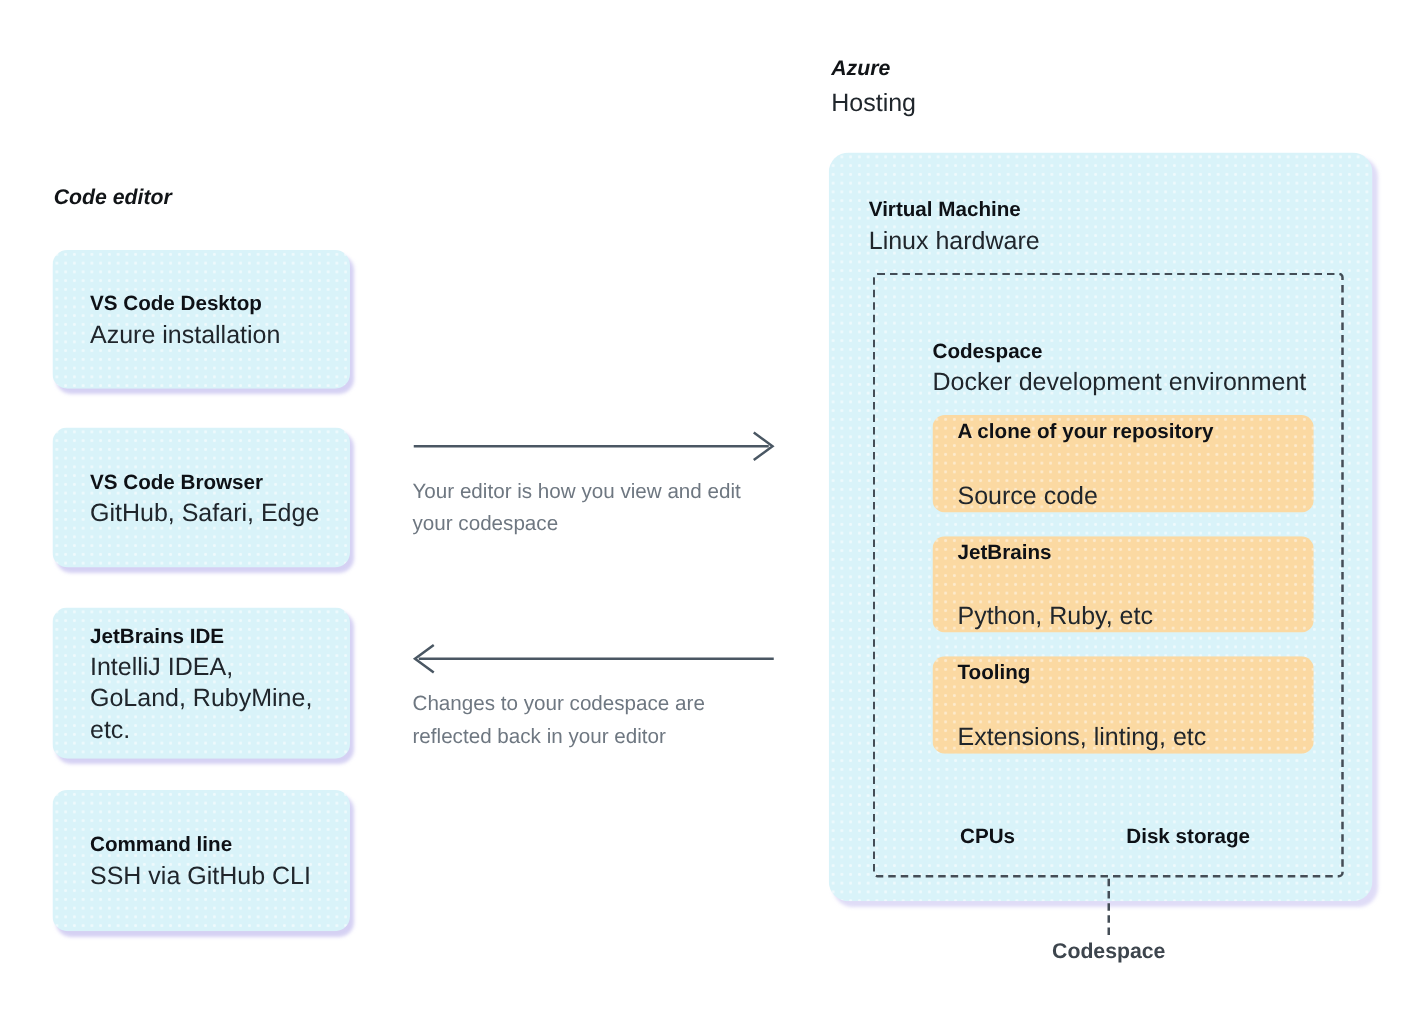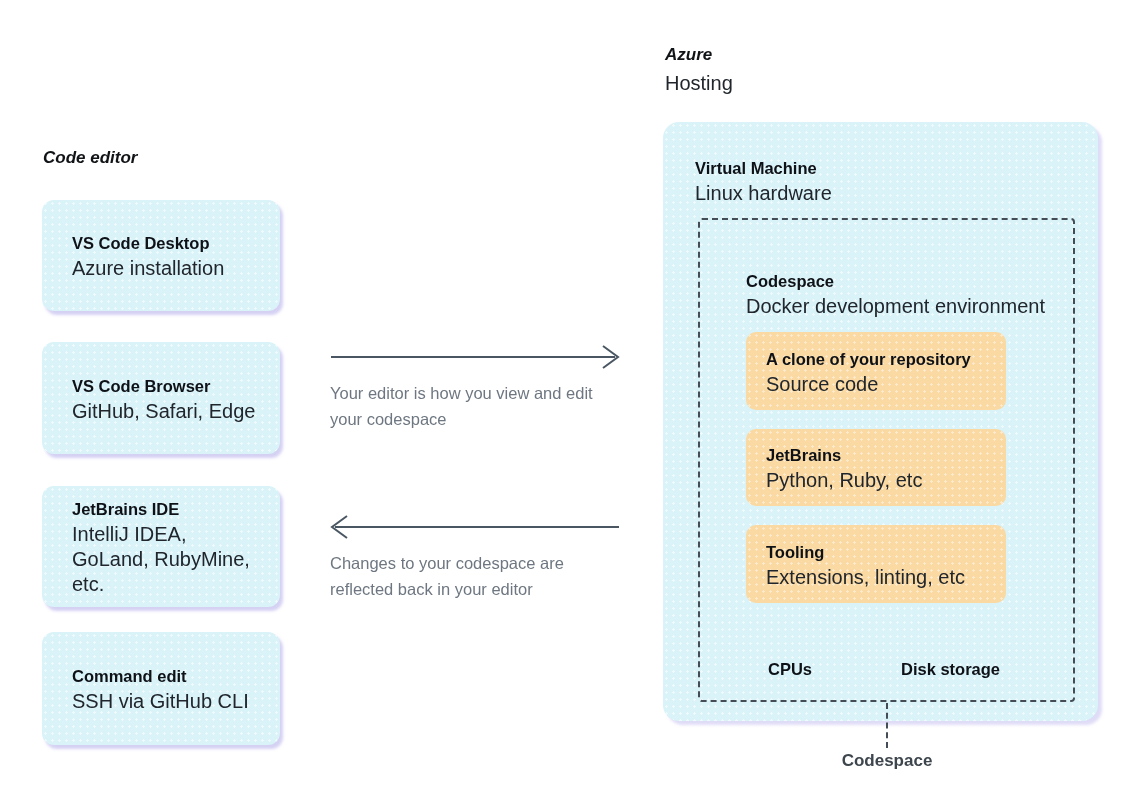--- a/index.html
+++ b/index.html
@@ -32,26 +32,26 @@
     background-image:radial-gradient(rgba(255,255,255,.55) 1px, rgba(255,255,255,0) 1.3px);
     background-size:7px 7px;
     border-radius:16px;
     box-shadow:4px 4px 3px rgba(196,192,240,.55);
   }
   .dashed-box{
     left:698px;top:218px;width:377px;height:484px;
     border:2px dashed #444d56;border-radius:4px;box-sizing:border-box;
   }
   .orange-card{
-    left:746px;width:260px;
+    left:746px;width:305px;
     background-color:#fbd9a2;
     background-image:radial-gradient(rgba(255,255,255,.45) 1px, rgba(255,255,255,0) 1.3px);
     background-size:7px 7px;
     border-radius:10px;
-    display:flex;flex-direction:column;justify-content:center;
+    display:flex;flex-direction:column;justify-content:space-between;
     padding-left:20px;padding-right:12px;box-sizing:border-box;
   }
   .mid-text{
     width:292px;font-size:16.5px;line-height:26px;color:#6e7781;font-weight:400;
   }
   .footer-label{font-size:16.5px;font-weight:700;color:#0e1116;}
   .vline{
     left:886px;top:703px;height:45px;width:0;
     border-left:2px dashed #444d56;
   }
@@ -75,21 +75,21 @@
   <div class="card-title">VS Code Browser</div>
   <div class="card-sub">GitHub, Safari, Edge</div>
 </div>
 
 <div class="abs cyan-card" style="top:486px;height:121px;">
   <div class="card-title">JetBrains IDE</div>
   <div class="card-sub" style="width:190px;">IntelliJ IDEA, GoLand, RubyMine, etc.</div>
 </div>
 
 <div class="abs cyan-card" style="top:632px;height:113px;">
-  <div class="card-title">Command edit</div>
+  <div class="card-title">Command line</div>
   <div class="card-sub">SSH via GitHub CLI</div>
 </div>
 
 <div class="abs" style="left:329px;top:343px;">
   <svg width="294" height="28" viewBox="0 0 294 28">
     <line x1="2" y1="14" x2="286" y2="14" stroke="#4a5763" stroke-width="2"></line>
     <polyline points="274,3 289,14 274,25" fill="none" stroke="#4a5763" stroke-width="2"></polyline>
   </svg>
 </div>
 <div class="abs mid-text" style="left:330px;top:380px;">Your editor is how you view and edit your codespace</div>

